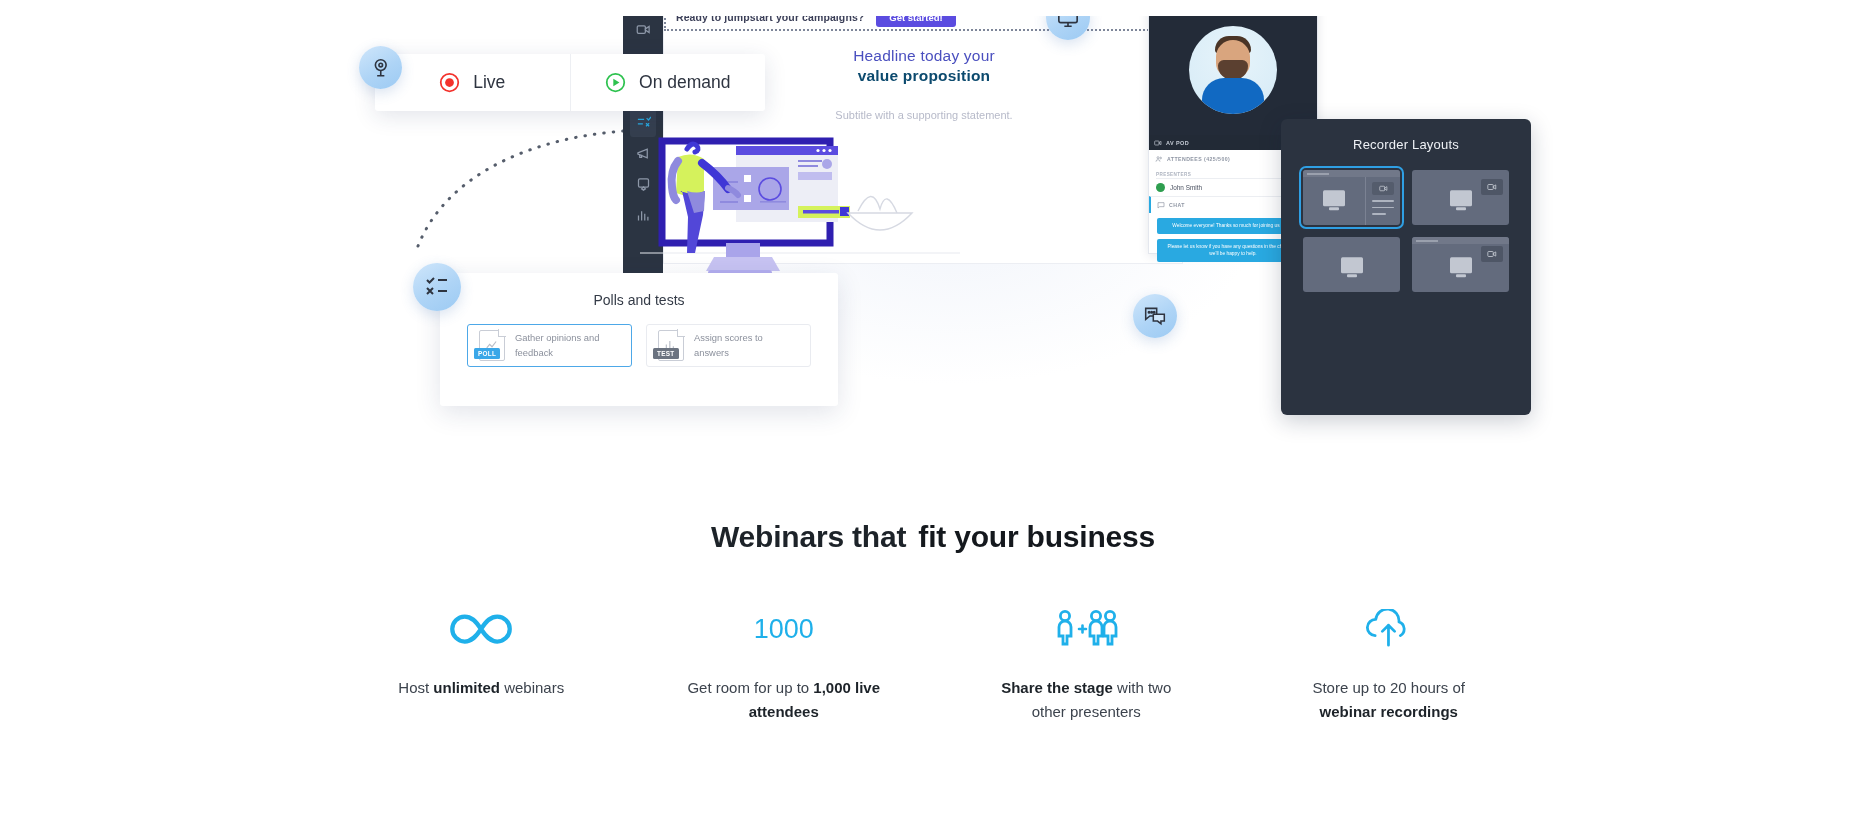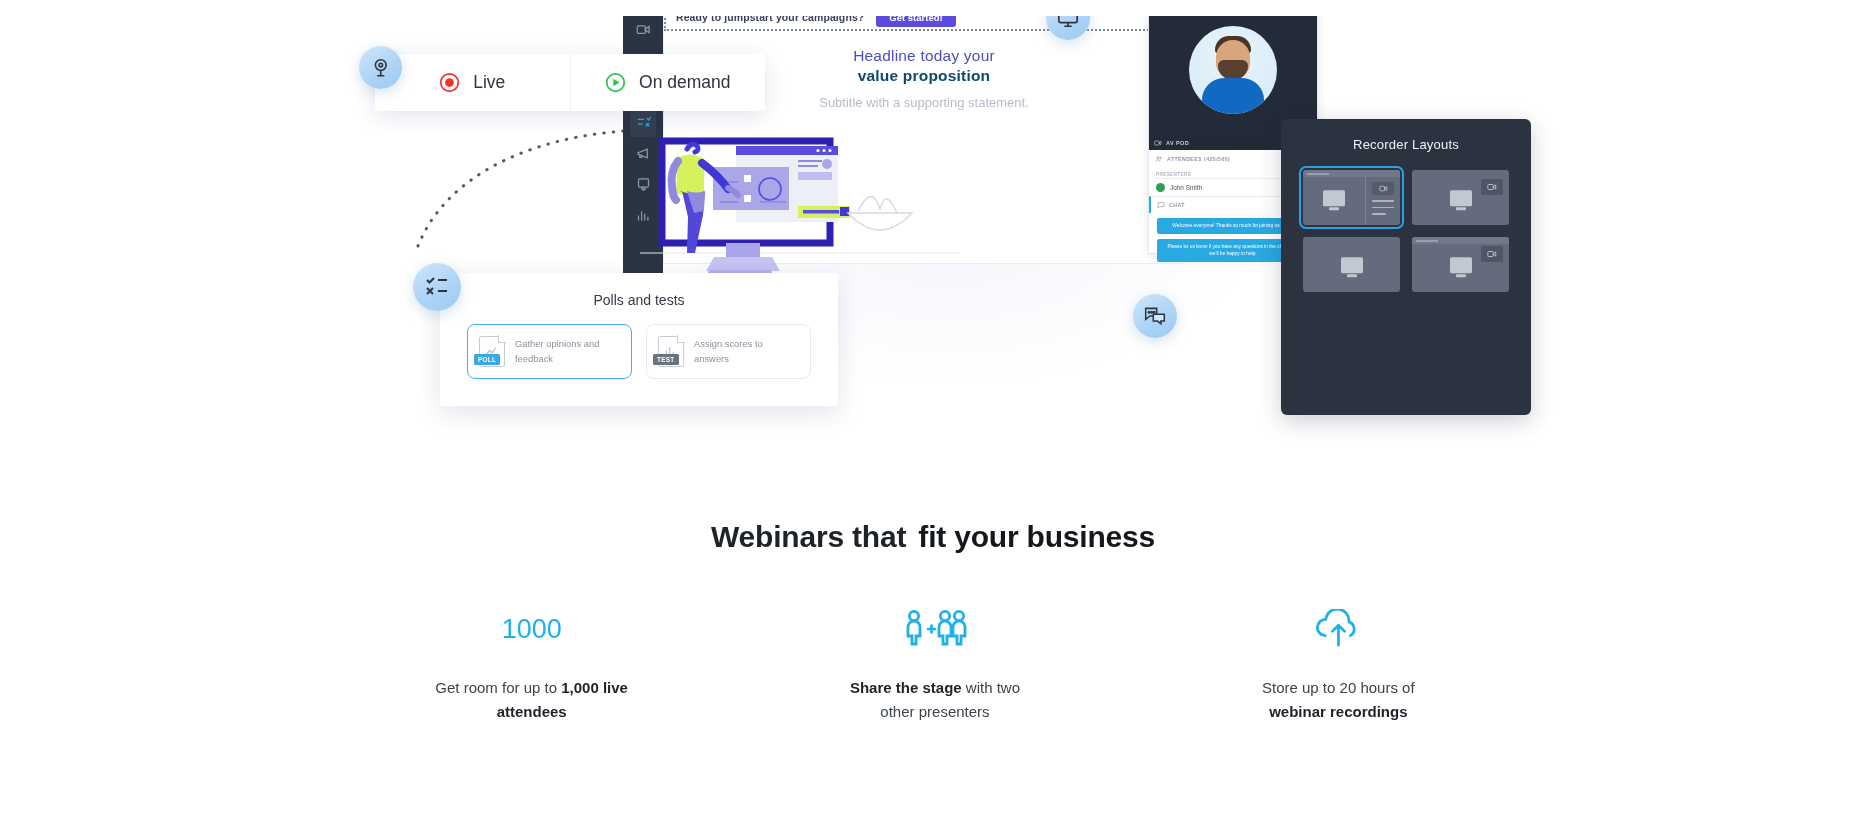--- a/index.html
+++ b/index.html
@@ -47,21 +47,21 @@
     display:flex; align-items:center; padding-left:10px; gap:12px;
   }
   .promo-text { font-size:10.5px; font-weight:bold; color:#3b3f58; letter-spacing:.1px; }
   .promo-btn {
     background:#5b4ce0; color:#fff; font-size:9.5px; font-weight:bold;
     border-radius:3px; padding:4px 13px; border:none; cursor:pointer;
   }
   .headline-wrap { position:absolute; left:0; top:44px; width:520px; text-align:center; }
   .hl-1 { font-size:15.5px; color:#4a4fbf; letter-spacing:.2px; }
   .hl-2 { font-size:15.5px; color:#0c4a6e; font-weight:bold; letter-spacing:.2px; margin-top:2px;}
-  .hl-sub { font-size:13px; color:#b7bac9; margin-top:10px; }
+  .hl-sub { font-size:11px; color:#b7bac9; margin-top:24px; }
 
   
   .illus { position:absolute; left:640px; top:115px; width:320px; height:165px; }
 
   
   .avpanel {
     position:absolute; left:1148px; top:-12px; width:170px; height:250px;
     background:#ffffff; border:1px solid #e4e7ee; box-shadow:0 2px 10px rgba(20,30,60,.10);
   }
   .av-video {
@@ -166,21 +166,21 @@
   .mode-opt svg { width:21px; height:21px; flex:none; }
 
   
   .polls-card {
     position:absolute; left:440px; top:257px; width:398px; height:133px;
     background:#fff; border-radius:3px; box-shadow:0 7px 26px rgba(30,45,90,.13);
   }
   .polls-title { text-align:center; font-size:14px; color:#343b47; padding-top:19px; }
   .polls-row { display:flex; gap:14px; padding:16px 27px 0; }
   .poll-opt {
-    flex:1; height:55px; border:1px solid #e9ebf0; border-radius:8px;
+    flex:1; height:43px; border:1px solid #e9ebf0; border-radius:3px;
     display:flex; align-items:center; gap:10px; padding:0 11px; cursor:pointer;
     background:#fff;
   }
   .poll-opt.sel { border:1px solid #4da8e8; }
   .doc-ico { position:relative; width:26px; height:31px; flex:none; }
   .doc-ico .sheet {
     position:absolute; inset:0; border:1.4px solid #c9cdd6; border-radius:2px;
     background:#fff;
   }
   .doc-ico .fold {
@@ -512,20 +512,30 @@
     </div>
   </div>
 
   <div class="section">
     <div class="sec-title-wrap">
       <h2 class="sec-title"><span>Webinars that </span><span class="hl-mark">fit your business</span></h2>
     </div>
 
     <div class="stats">
 
+      <div class="stat">
+        <div class="stat-ico">
+          <svg viewBox="0 0 64 32" fill="none" stroke="#1fb0ea" stroke-width="3.4" stroke-linecap="round">
+            <path d="M32 16c-4.5-7-8-10-13-10a10 10 0 100 20c5 0 8.5-3 13-10 4.5-7 8-10 13-10a10 10 0 010 20c-5 0-8.5-3-13-10z"></path>
+          </svg>
+        </div>
+        <div class="stat-txt">
+          <span>Host </span><b>unlimited</b><span> webinars</span>
+        </div>
+      </div>
 
       <div class="stat">
         <div class="stat-num">1000</div>
         <div class="stat-txt">
           <span>Get room for up to </span><b>1,000 live attendees</b>
         </div>
       </div>
 
       <div class="stat">
         <div class="stat-ico">

